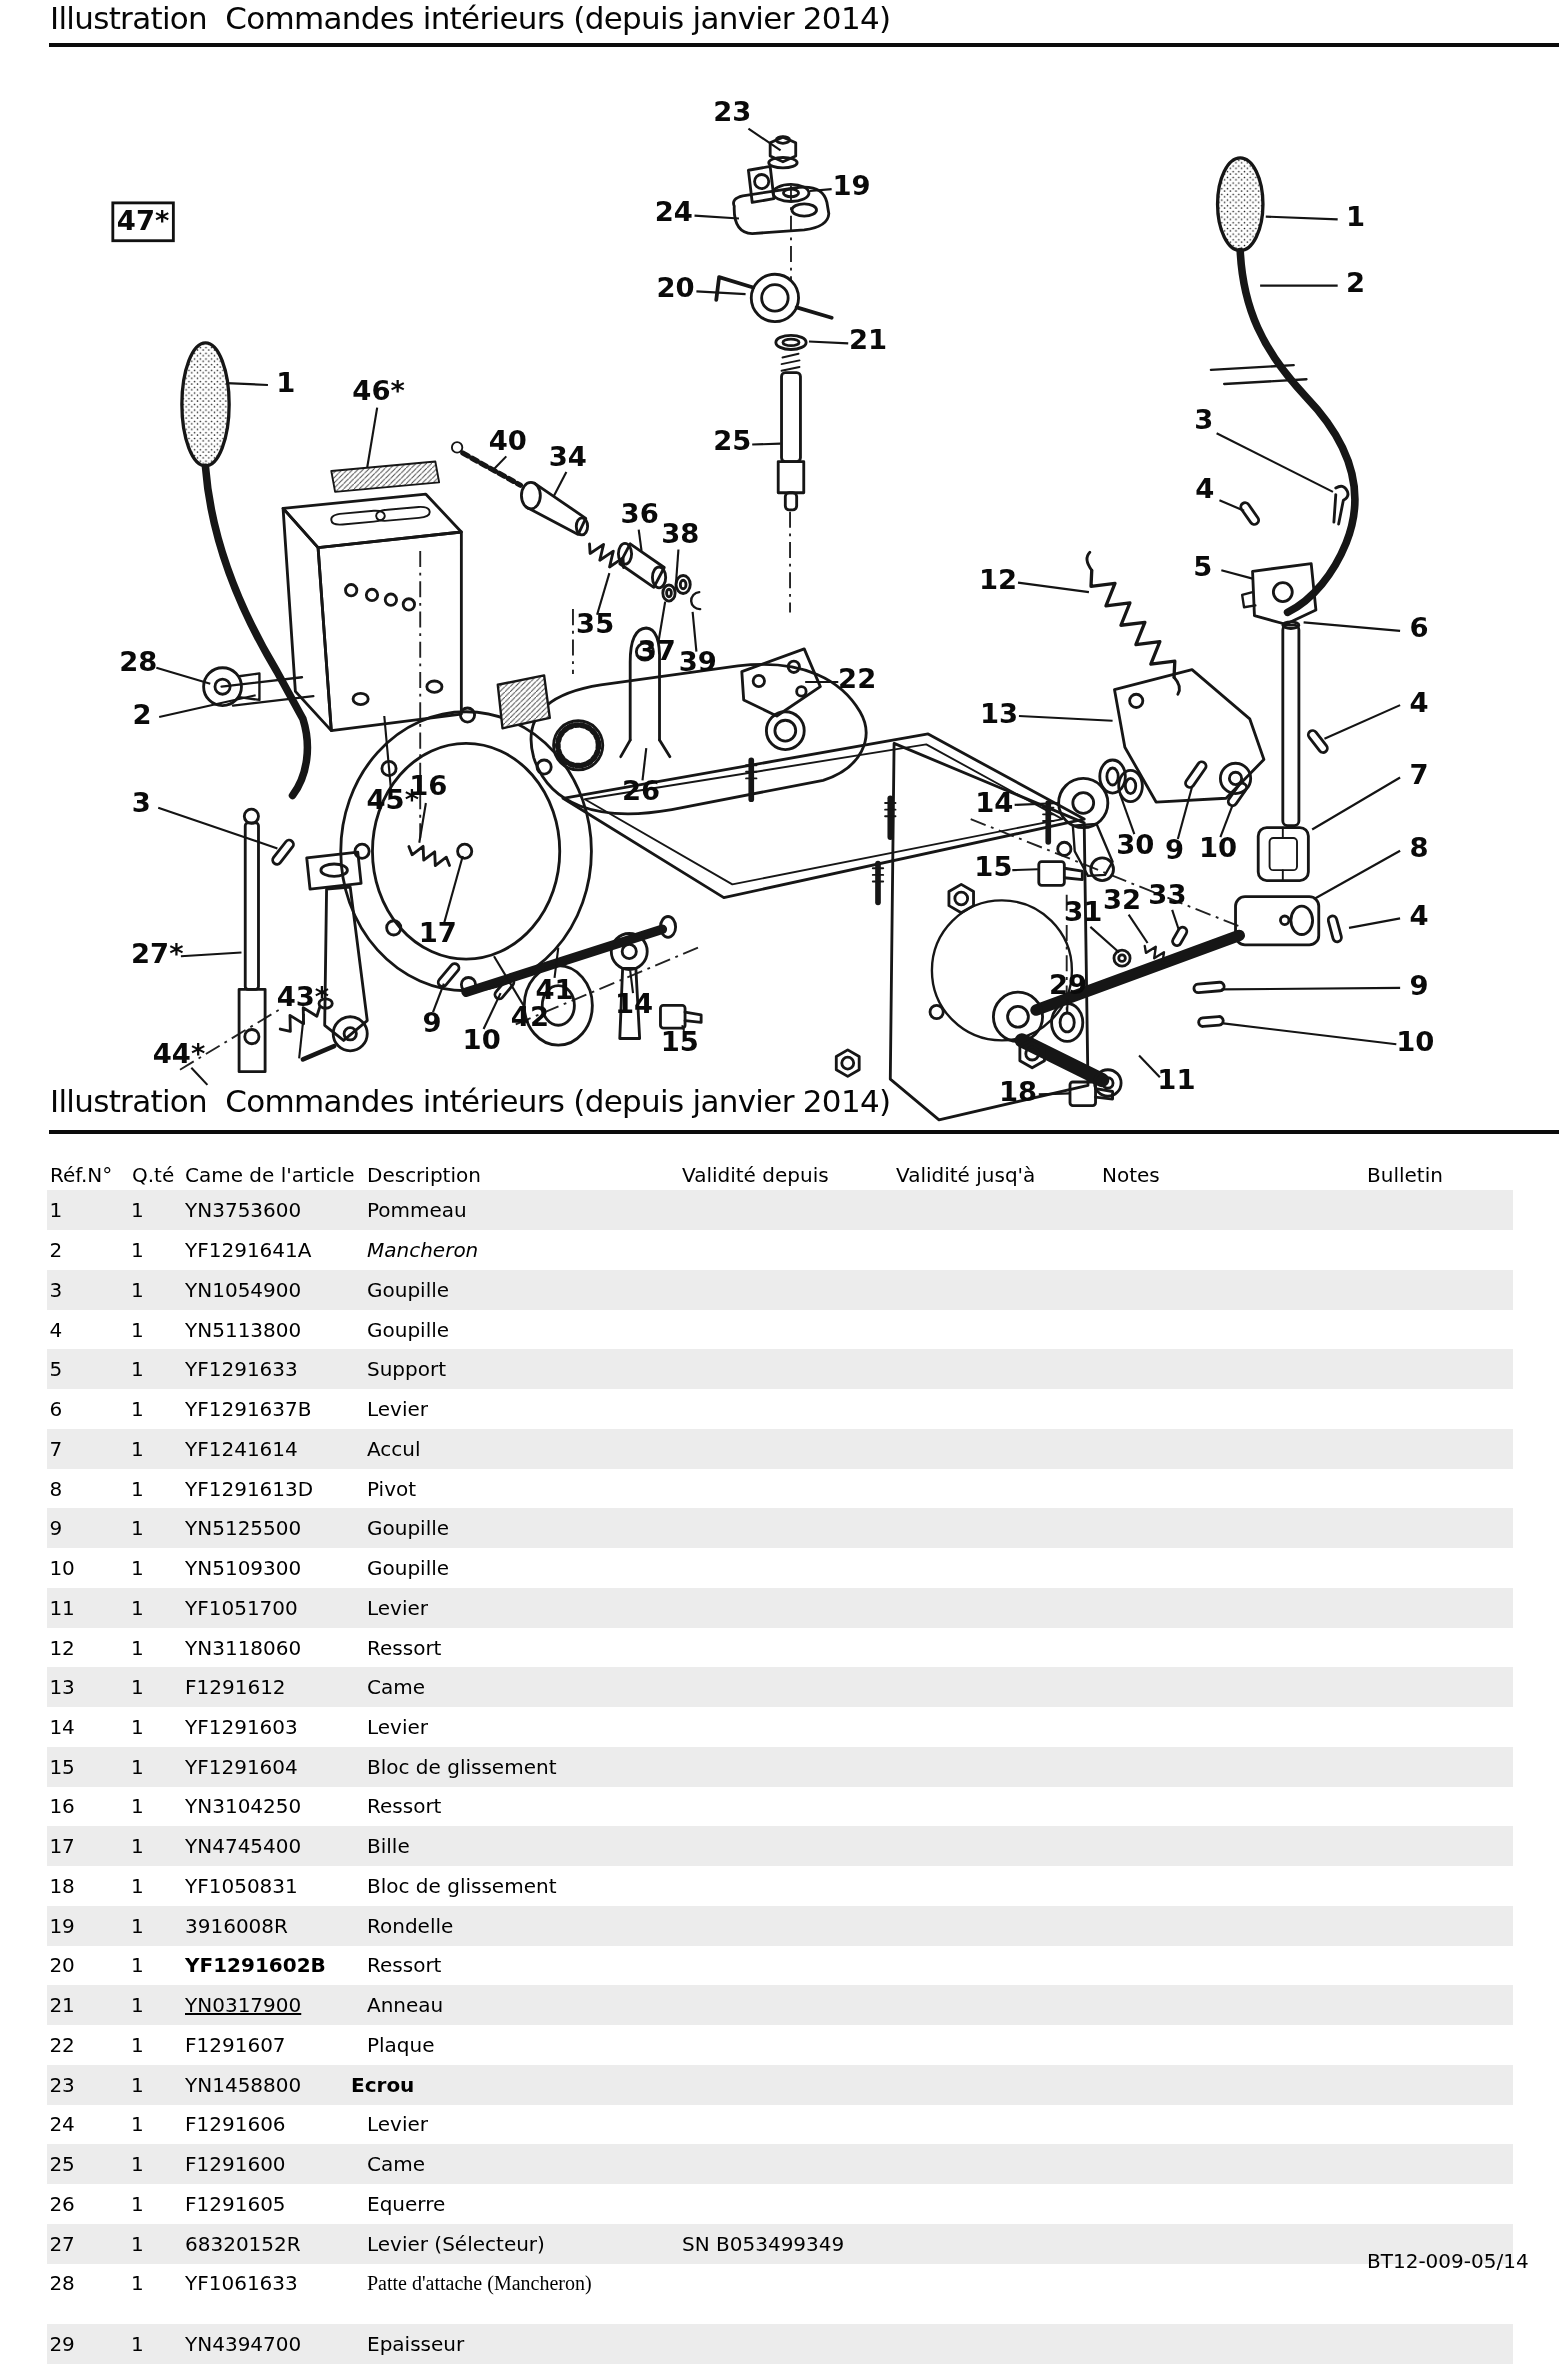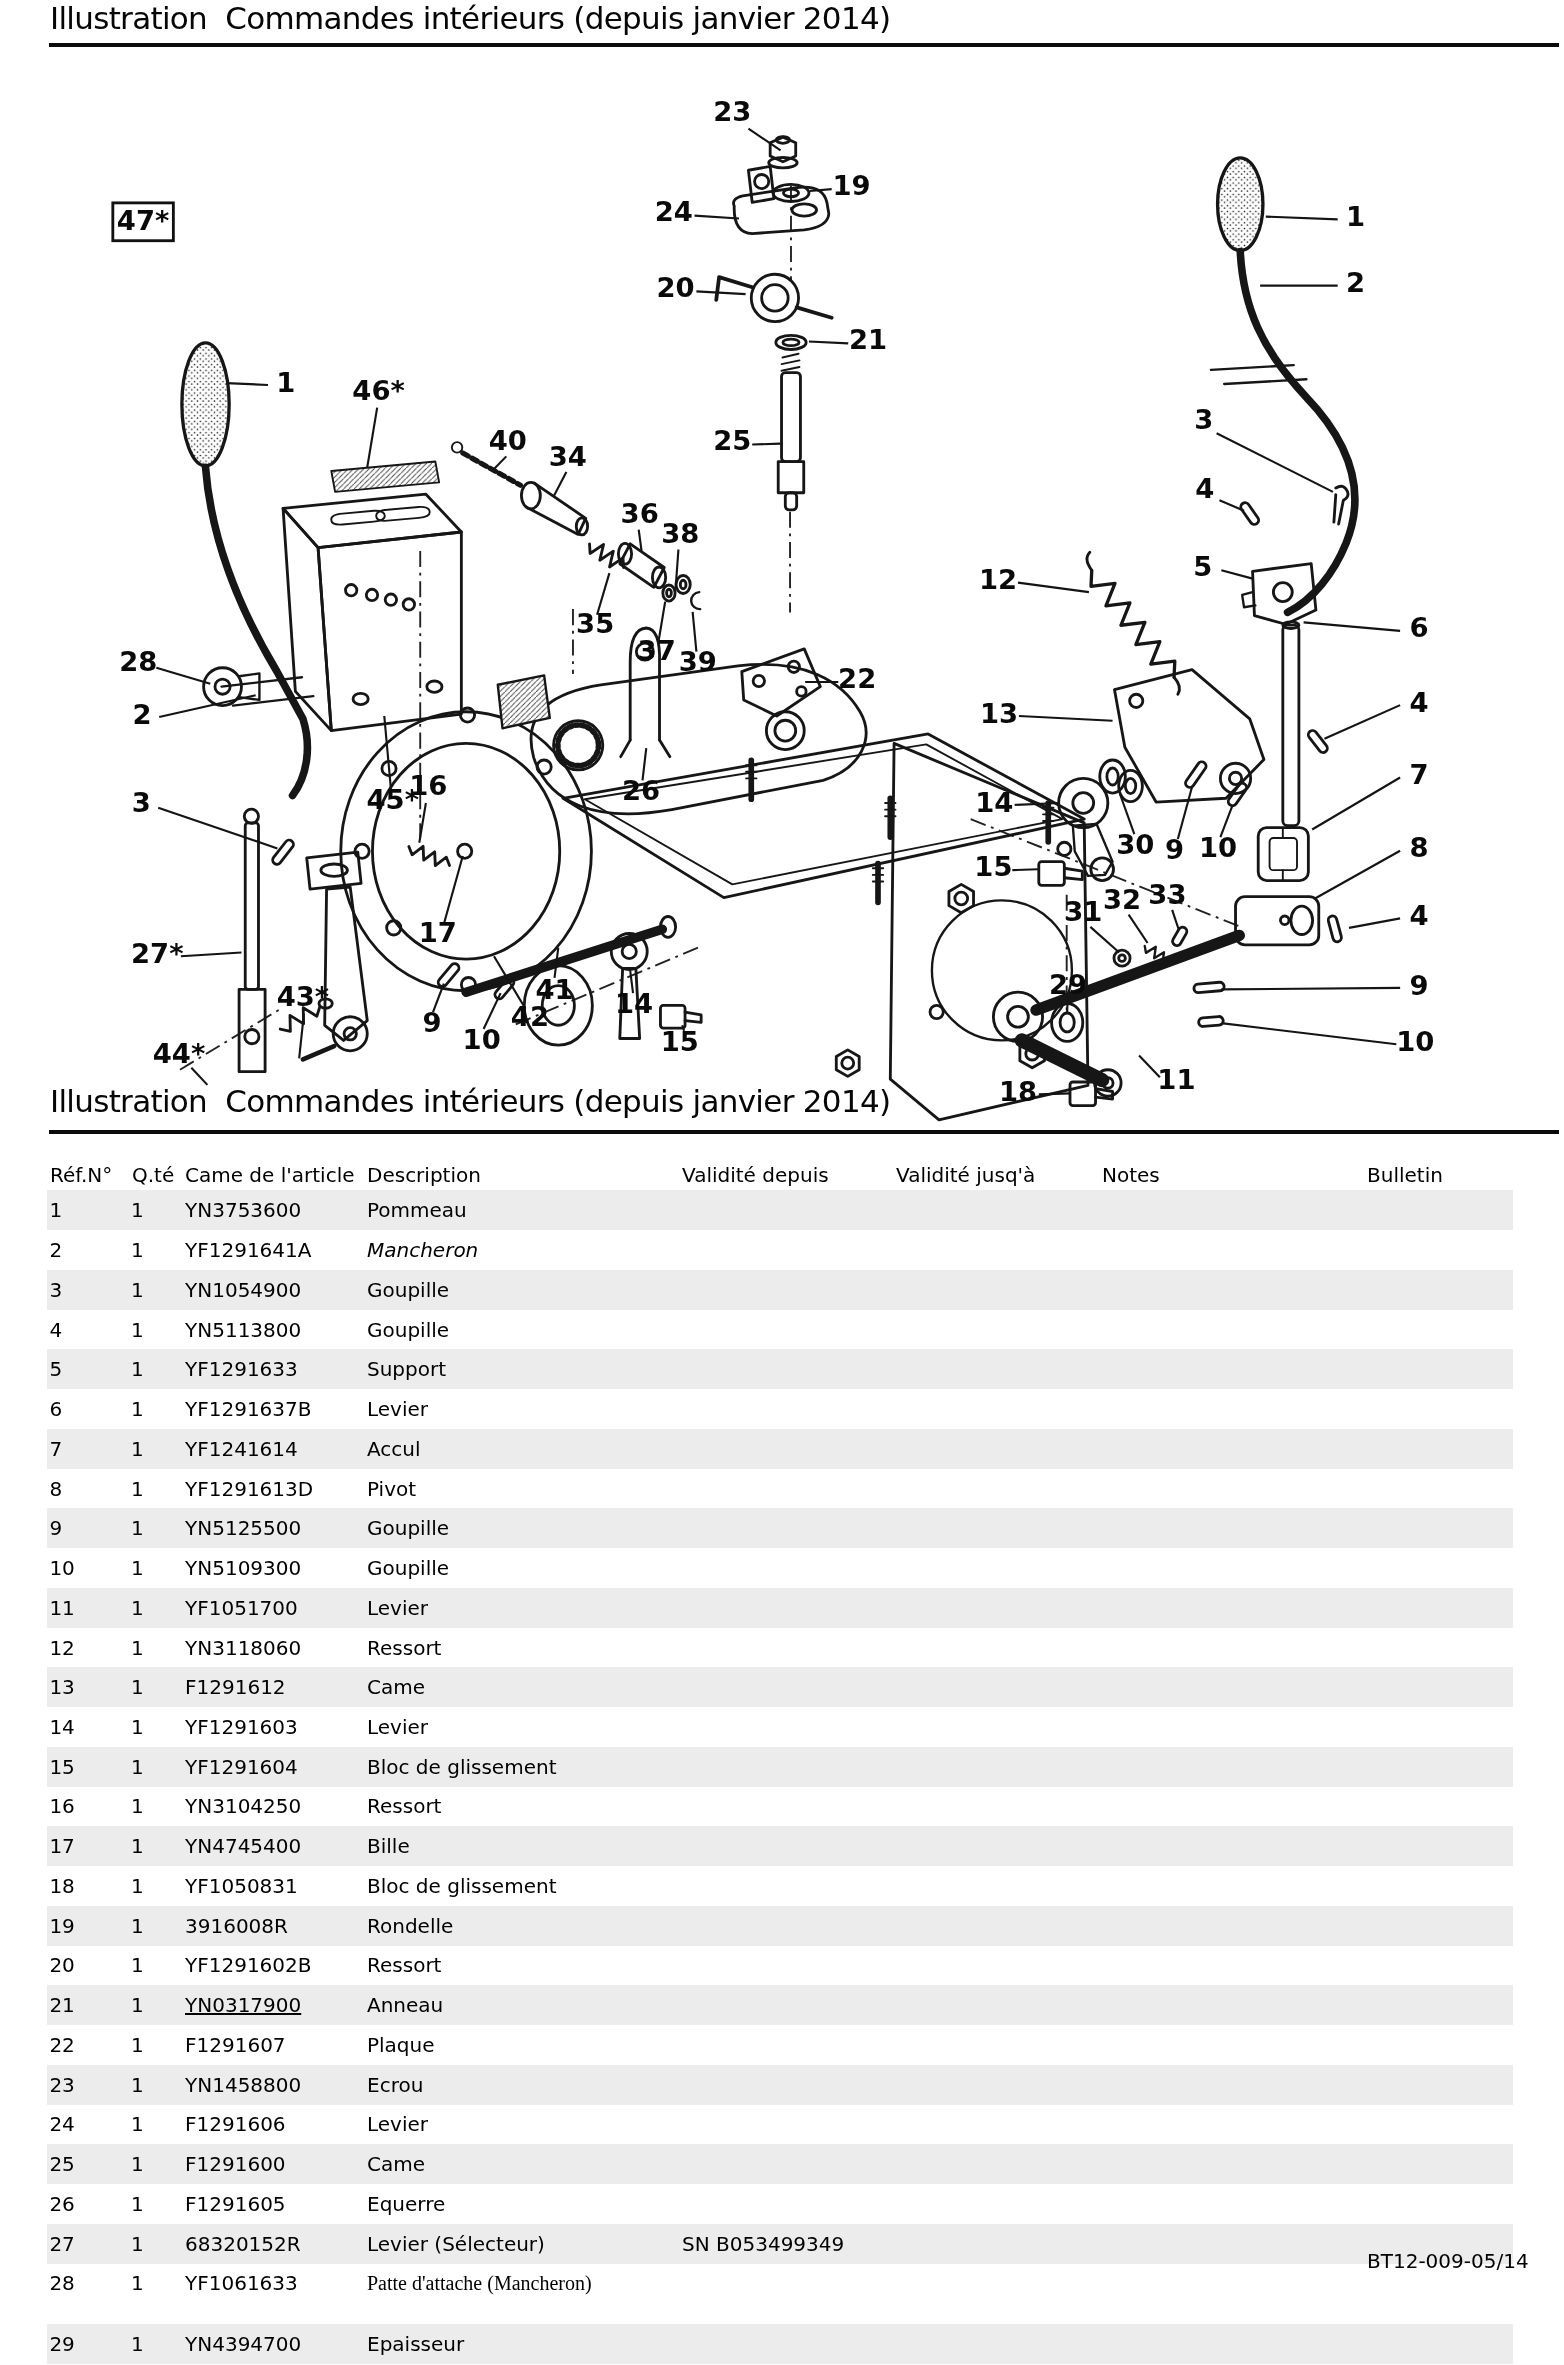--- a/index.html
+++ b/index.html
@@ -497,40 +497,40 @@
     </div>
     <div class="row odd" style="top: 1906px; height: 40px;">
       <span class="cell" style="left: 2.4px;">19</span>
       <span class="cell" style="left: 84px;">1</span>
       <span class="cell" style="left: 138px;">3916008R</span>
       <span class="cell" style="left: 320px;">Rondelle</span>
     </div>
     <div class="row" style="top: 1945px; height: 40px;">
       <span class="cell" style="left: 2.4px;">20</span>
       <span class="cell" style="left: 84px;">1</span>
-      <span class="cell" style="left: 138px;">YF1291602B</span>
+      <span class="cell" style="left: 138px; font-weight: bold;">YF1291602B</span>
       <span class="cell" style="left: 320px;">Ressort</span>
     </div>
     <div class="row odd" style="top: 1985px; height: 40px;">
       <span class="cell" style="left: 2.4px;">21</span>
       <span class="cell" style="left: 84px;">1</span>
       <span class="cell" style="left: 138px; text-decoration: underline;">YN0317900</span>
       <span class="cell" style="left: 320px;">Anneau</span>
     </div>
     <div class="row" style="top: 2025px; height: 40px;">
       <span class="cell" style="left: 2.4px;">22</span>
       <span class="cell" style="left: 84px;">1</span>
       <span class="cell" style="left: 138px;">F1291607</span>
       <span class="cell" style="left: 320px;">Plaque</span>
     </div>
     <div class="row odd" style="top: 2065px; height: 40px;">
       <span class="cell" style="left: 2.4px;">23</span>
       <span class="cell" style="left: 84px;">1</span>
       <span class="cell" style="left: 138px;">YN1458800</span>
-      <span class="cell" style="left: 320px;">Ecrou</span>
+      <span class="cell" style="left: 304px; font-weight: bold;">Ecrou</span>
     </div>
     <div class="row" style="top: 2104px; height: 40px;">
       <span class="cell" style="left: 2.4px;">24</span>
       <span class="cell" style="left: 84px;">1</span>
       <span class="cell" style="left: 138px;">F1291606</span>
       <span class="cell" style="left: 320px;">Levier</span>
     </div>
     <div class="row odd" style="top: 2144px; height: 40px;">
       <span class="cell" style="left: 2.4px;">25</span>
       <span class="cell" style="left: 84px;">1</span>

